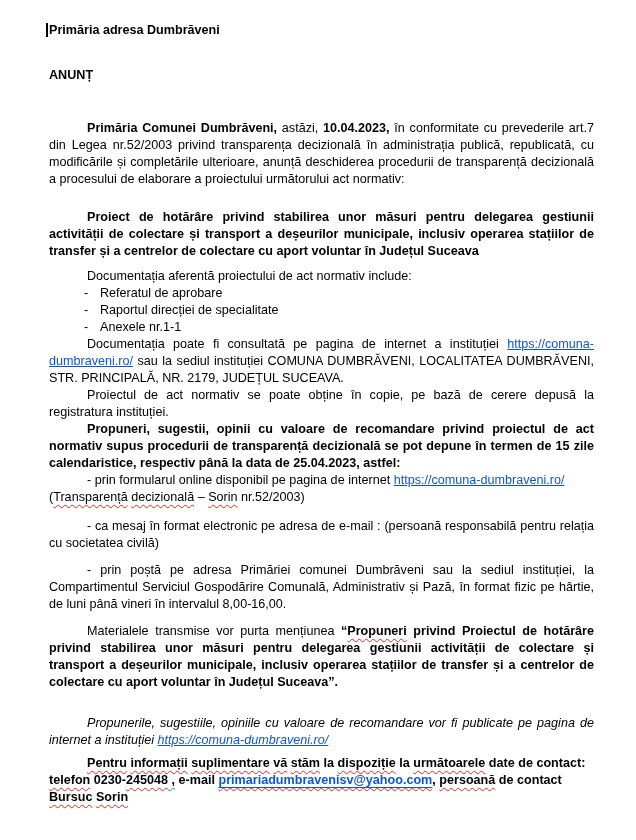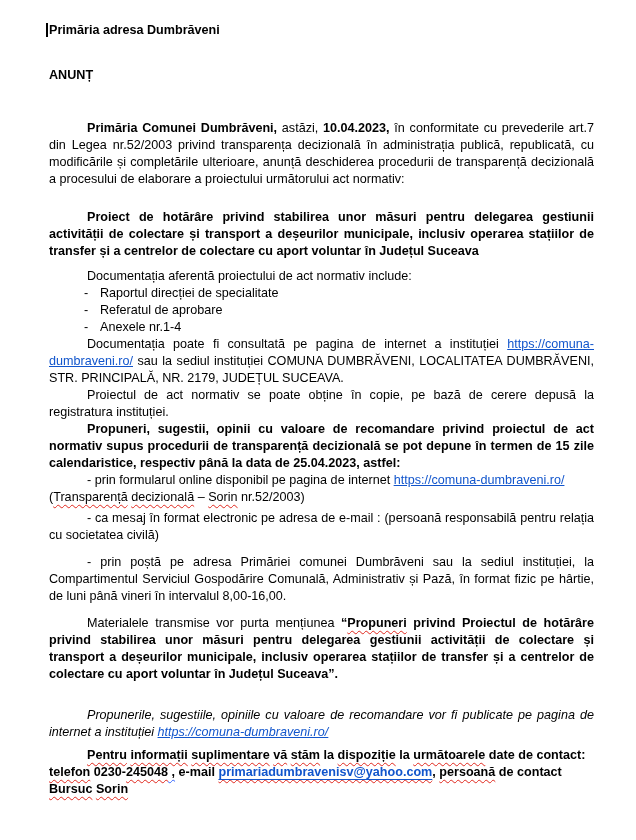--- a/index.html
+++ b/index.html
@@ -31,21 +31,21 @@
     width:2px;height:14px;
     background:#000;
   }
   .doc-title{margin-top:28px;font-weight:bold;}
   .p-intro{margin-top:36px;}
   .p-project{margin-top:21px;font-weight:bold;}
   .p-docs-heading{margin-top:8px;}
   .doc-list{padding-left:35px;}
   .list-item .dash{display:inline-block;width:16px;}
   .p-proposals{font-weight:bold;}
-  .p-email{margin-top:4px;}
+  .p-email{margin-top:12px;}
   .p-post{margin-top:10px;}
   .p-mention{margin-top:10px;}
   .p-publication{margin-top:24px;font-style:italic;}
   .p-contact{margin-top:6px;font-weight:bold;}
   a.doc-link{
     color:var(--link);
     text-decoration:underline;
     text-decoration-thickness:1px;
     cursor:pointer;
   }
@@ -79,27 +79,27 @@
 </div>
 
 <p class="p-intro just indent"><span class="b">Primăria Comunei Dumbrăveni,</span><span> astăzi, </span><span class="b">10.04.2023,</span><span> în conformitate cu prevederile art.7 din Legea nr.52/2003 privind transparența decizională în administrația publică, republicată, cu modificările și completările ulterioare, anunță deschiderea procedurii de transparență decizională a procesului de elaborare a proiectului următorului act normativ:</span></p>
 
 <p class="p-project just indent">Proiect de hotărâre privind stabilirea unor măsuri pentru delegarea gestiunii activității de colectare și transport a deșeurilor municipale, inclusiv operarea stațiilor de transfer și a centrelor de colectare cu aport voluntar în Județul Suceava</p>
 
 <p class="p-docs-heading indent">Documentația aferentă proiectului de act normativ include:</p>
 
 <div class="doc-list">
   <div class="list-item">
+    <span class="dash">-</span><span>Referatul de aprobare</span>
+  </div>
+  <div class="list-item">
     <span class="dash">-</span><span>Raportul direcției de specialitate</span>
   </div>
   <div class="list-item">
-    <span class="dash">-</span><span>Referatul de aprobare</span>
-  </div>
-  <div class="list-item">
-    <span class="dash">-</span><span>Anexele nr.1-4</span>
+    <span class="dash">-</span><span>Anexele nr.1-1</span>
   </div>
 </div>
 
 <p class="just indent"><span>Documentația poate fi consultată pe pagina de internet a instituției </span><a class="doc-link" href="#">https://comuna-dumbraveni.ro/</a><span> sau la sediul instituției COMUNA DUMBRĂVENI, LOCALITATEA DUMBRĂVENI, STR. PRINCIPALĂ, NR. 2179, JUDEȚUL SUCEAVA.</span></p>
 
 <p class="just indent">Proiectul de act normativ se poate obține în copie, pe bază de cerere depusă la registratura instituției.</p>
 
 <p class="p-proposals just indent">Propuneri, sugestii, opinii cu valoare de recomandare privind proiectul de act normativ supus procedurii de transparență decizională se pot depune în termen de 15 zile calendaristice, respectiv până la data de 25.04.2023, astfel:</p>
 
 <p class="indent"><span>- prin formularul online disponibil pe pagina de internet  </span><a class="doc-link" href="#">https://comuna-dumbraveni.ro/</a><span>  (</span><span class="sqr"><span>Transparență</span></span><span> </span><span class="sqr"><span>decizională</span></span><span> – </span><span class="sqr"><span>Sorin</span></span><span> nr.52/2003)</span></p>

